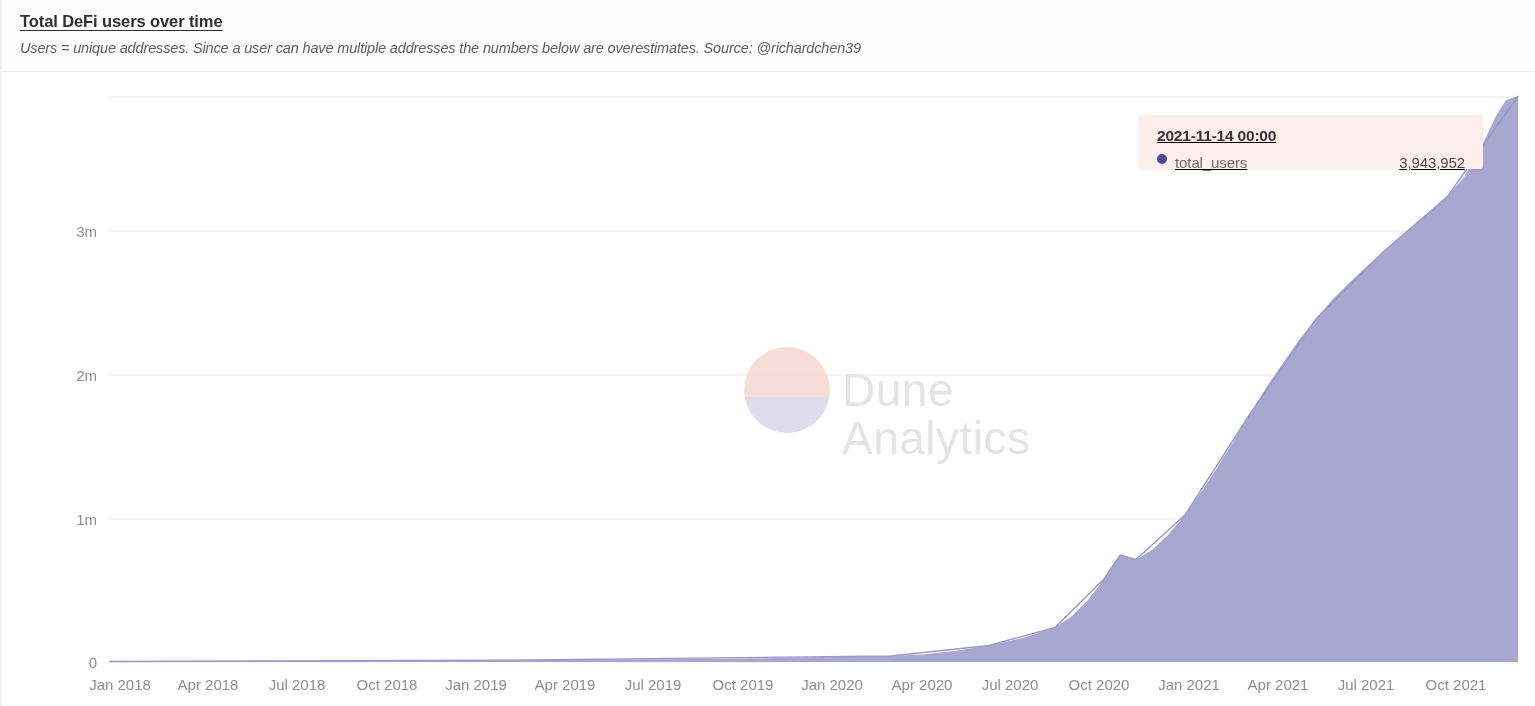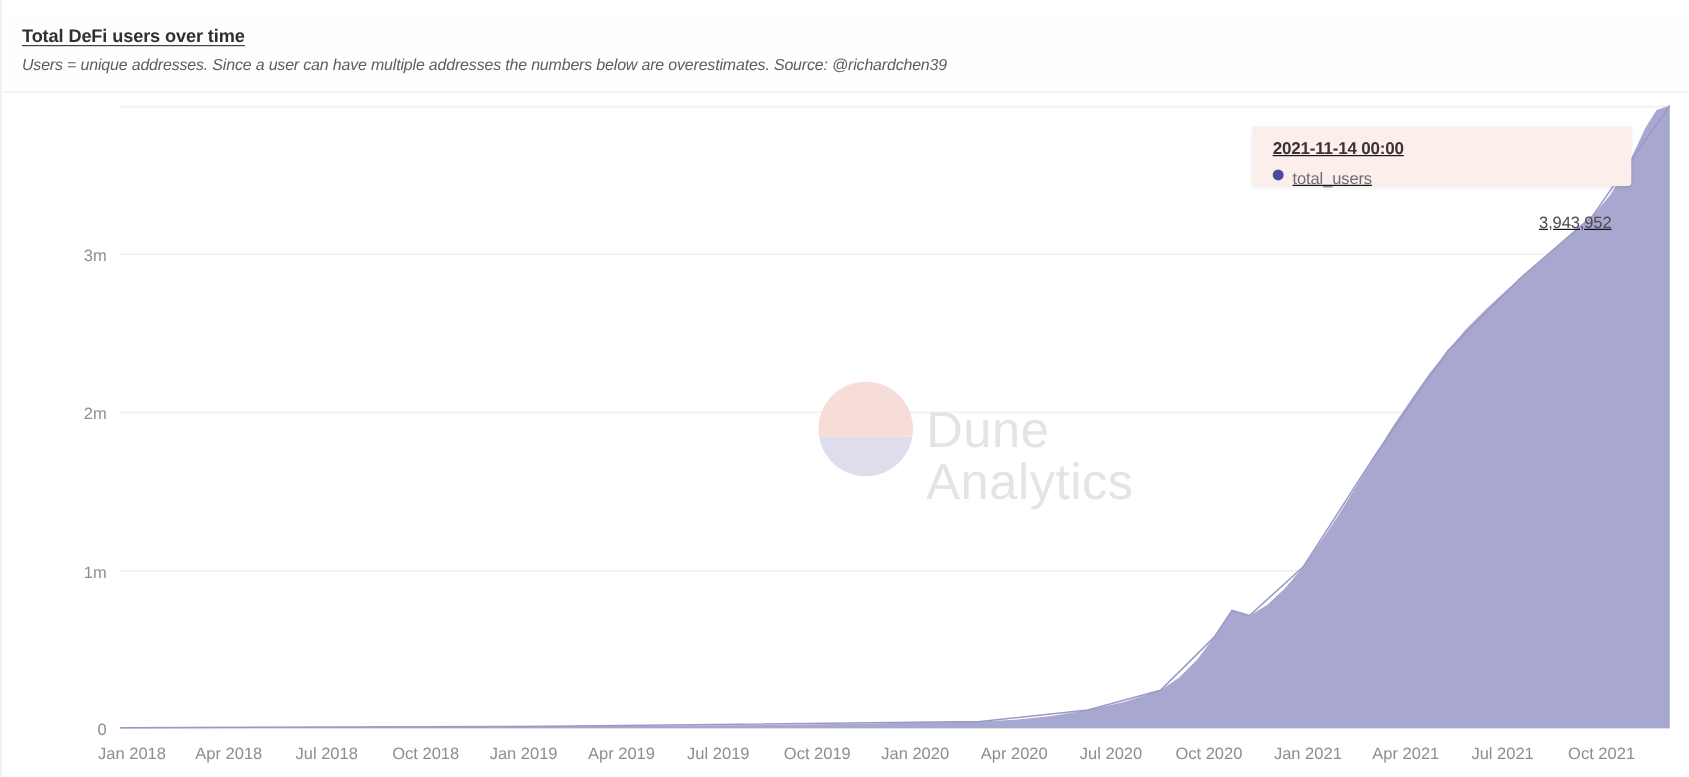--- a/index.html
+++ b/index.html
@@ -25,21 +25,20 @@
   
   .header {
     position: absolute;
     left: 0; top: 0;
     width: 100%;
     height: 72px;
     box-sizing: border-box;
     padding: 11px 0 0 18px;
     border-bottom: 1px solid #ededed;
     background: #fefefe;
-    margin-top: 12px;
   }
   .chart-title {
     font-size: 16.5px;
     font-weight: bold;
     color: #2f2f33;
     letter-spacing: -0.1px;
     text-decoration: underline;
     text-underline-offset: 3px;
     text-decoration-thickness: 1.2px;
     margin: 0;
@@ -128,21 +127,20 @@
   .tt-name {
     font-size: 15px;
     color: #6f6a74;
     letter-spacing: -0.1px;
   }
   .tt-value {
     margin-left: auto;
     font-size: 15px;
     color: #4f4750;
     letter-spacing: -0.1px;
-    margin-top: 40px;
   }
 </style>
 </head>
 <body>
 
 <div id="app">
 
   <div class="header">
     <div class="chart-title">Total DeFi users over time</div>
     <div class="chart-subtitle">Users = unique addresses. Since a user can have multiple addresses the numbers below are overestimates. Source: @richardchen39</div>

